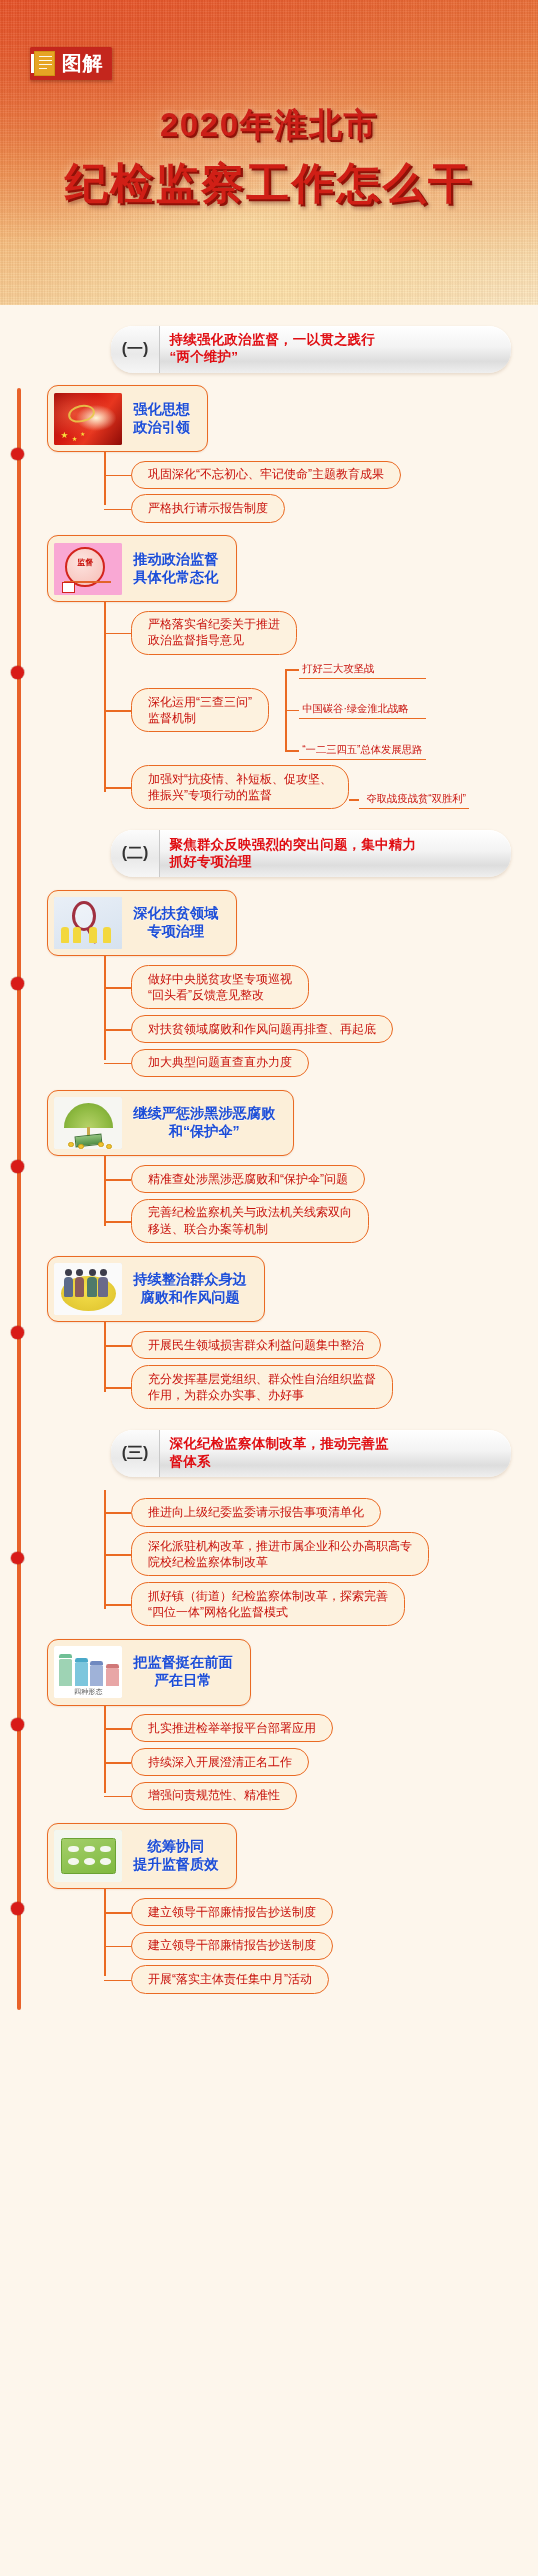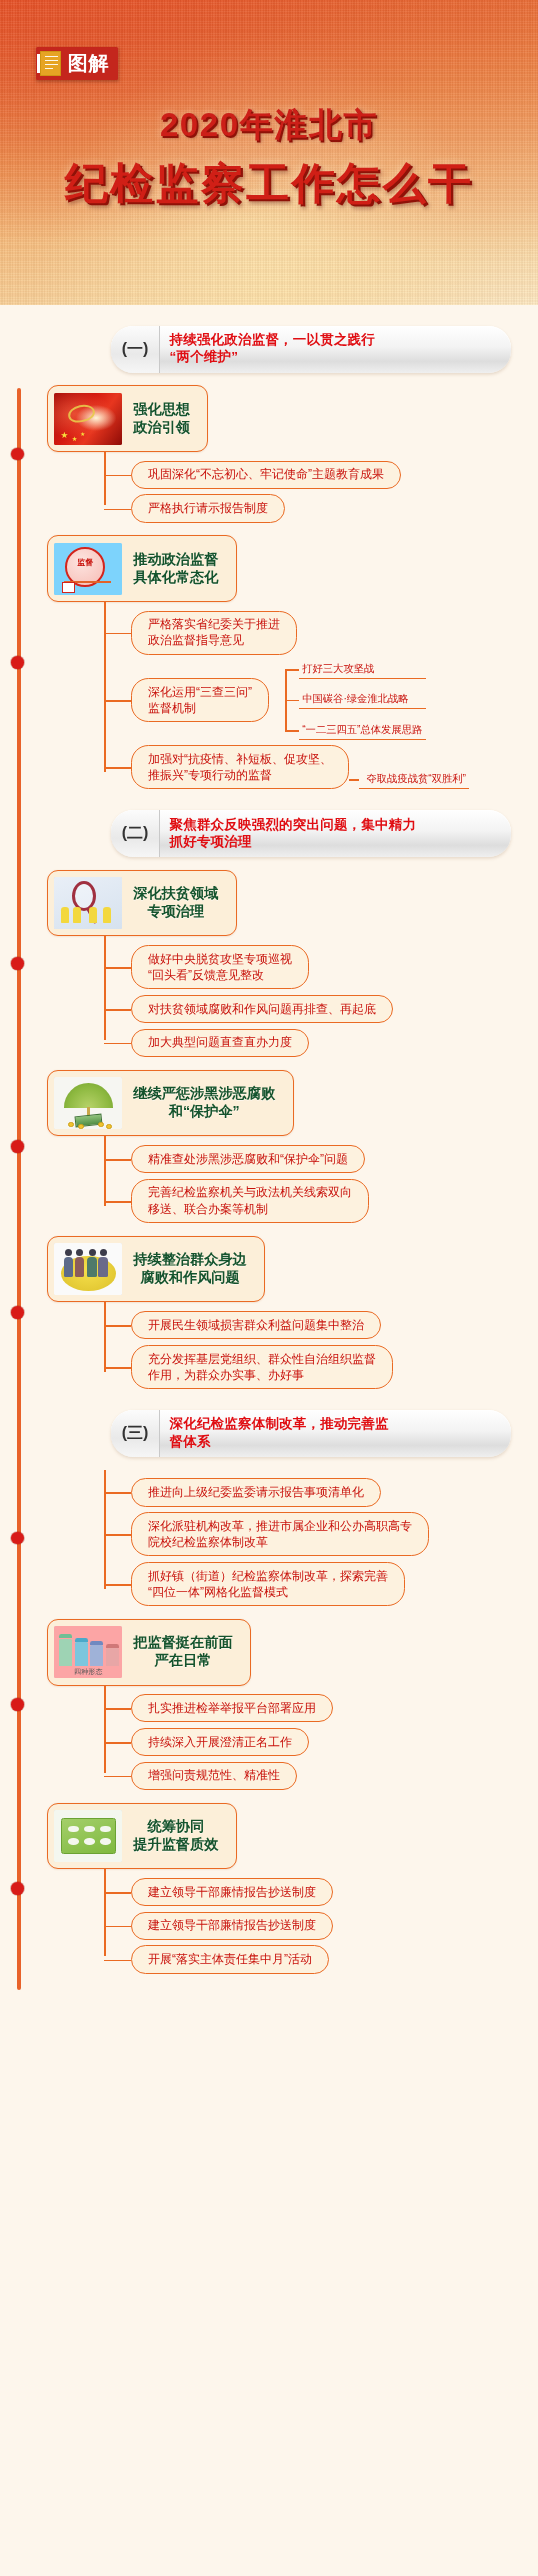--- a/index.html
+++ b/index.html
@@ -30,21 +30,21 @@
   }
   .banner:after {
     content: "";
     position: absolute; inset: 0;
     background-image:
       repeating-linear-gradient(90deg, rgba(255,255,255,0.045) 0 0.8px, rgba(0,0,0,0.03) 0.8px 1.6px),
       repeating-linear-gradient(0deg, rgba(255,255,255,0.05) 0 0.8px, rgba(160,40,10,0.035) 0.8px 2.4px);
     pointer-events: none;
   }
   .logo-badge {
-    position: absolute; left: 36px; top: 47px;
+    position: absolute; left: 30px; top: 47px;
     display: flex; align-items: center;
     background: #c4261d;
     padding: 3.2px 7.1px 3.2px 4px;
     border-radius: 1.6px;
     box-shadow: 0.8px 1.6px 3.2px rgba(90,20,5,0.35);
     z-index: 3;
   }
   .logo-doc {
     position: relative;
     width: 21.4px; height: 25px;
@@ -142,21 +142,21 @@
   .topic-thumb {
     width: 68px; height: 52px;
     flex: 0 0 68px;
     border-radius: 1.6px;
     margin-right: 11px;
     overflow: hidden;
     position: relative;
     background: #ddd;
   }
   .topic-label {
-    font-size: 14.2px; font-weight: 700; color: #14532d;
+    font-size: 14.2px; font-weight: 700; color: #1d4ed8;
     line-height: 1.25; text-align: center;
     white-space: pre-line;
     text-shadow: 0 0.8px 0 rgba(255,255,255,.5);
   }
   .topic-dot {
     position: absolute; left: -36px; top: 50%; margin-top: -6.3px;
     width: 12.7px; height: 12.7px; border-radius: 50%;
     background: #d81b18; box-shadow: 0 0 0 0.8px rgba(150,20,10,.35);
   }
 
@@ -198,21 +198,21 @@
   }
   .sub {
     position: relative;
     margin-left: 22px;
     font-size: 10.3px; color: #c8110b;
     padding: 1.6px 3.2px 2.4px 3.2px;
     border-bottom: 0.8px solid #ea6a23;
     line-height: 1.3;
     white-space: nowrap;
   }
-  .sub + .sub { margin-top: 12px; }
+  .sub + .sub { margin-top: 22px; }
   .sub:before {
     content: ""; position: absolute; left: -14.2px; top: 50%;
     width: 14.2px; height: 1.6px; background: #ea6a23;
   }
   .side-note {
     position: relative;
     margin-left: 9.5px;
     font-size: 10.3px; color: #c8110b;
     padding: 1.6px 3.2px 2.4px 8px;
     border-bottom: 0.8px solid #ea6a23;
@@ -232,21 +232,21 @@
       linear-gradient(125deg,#a6100a 0%,#d41a10 40%,#e8361f 62%,#8e0b06 100%);
   }
   .art-flag .star {
     position: absolute; color: #f7e03c; font-size: 8.7px; line-height: 1;
   }
   .art-flag .emb {
     position: absolute; left: 14.2px; top: 12.7px; width: 27px; height: 17.4px;
     border: 2.4px solid #e8c94a; border-radius: 50% 50% 45% 45%;
     transform: rotate(-12deg); opacity: .9;
   }
-  .art-supervise { background: #7dd3fc; padding-left: 44px; }
+  .art-supervise { background: #f9a8d4; padding-left: 44px; }
   .art-supervise .circ {
     position: absolute; left: 11px; top: 4.7px; width: 40px; height: 40px;
     border: 2.4px solid #d3241c; border-radius: 50%;
     background: radial-gradient(circle at 40% 35%, #fde4e0 0%, #f6bcb4 100%);
   }
   .art-supervise .lbl {
     position: absolute; left: 15px; top: 14.2px; width: 32px;
     text-align: center; font-size: 8px; font-weight: 700; color: #c8110b;
   }
   .art-supervise .stand {
@@ -305,21 +305,21 @@
   }
   .art-gears { background: linear-gradient(150deg,#e7eef8 0%,#cfdcec 55%,#e8eef6 100%); }
   .art-gears .g {
     position: absolute; border-radius: 50%; border-style: dashed; border-width: 4px;
   }
   .art-gears .pen {
     position: absolute; right: 3.2px; top: 4.7px; width: 30px; height: 7.1px;
     background: linear-gradient(90deg,#f0c9a8 0%,#e6b089 40%,#2f4760 45%,#24394f 100%);
     transform: rotate(-28deg); border-radius: 1.6px;
   }
-  .art-four { background: #fca5a5; }
+  .art-four { background: #ffffff; }
   .art-four .bar {
     position: absolute; bottom: 12.7px; width: 12.7px; border-radius: 1.6px 1.6px 0 0;
   }
   .art-four .cap { position: absolute; width: 12.7px; height: 4.7px; border-radius: 2.4px 2.4px 0 0; }
   .art-four .cn {
     position: absolute; left: 0; right: 0; bottom: 0.8px; text-align: center;
     font-size: 7.1px; color: #555;
   }
   .art-grid { background: #f4f7ef; }
   .art-grid .plate {

